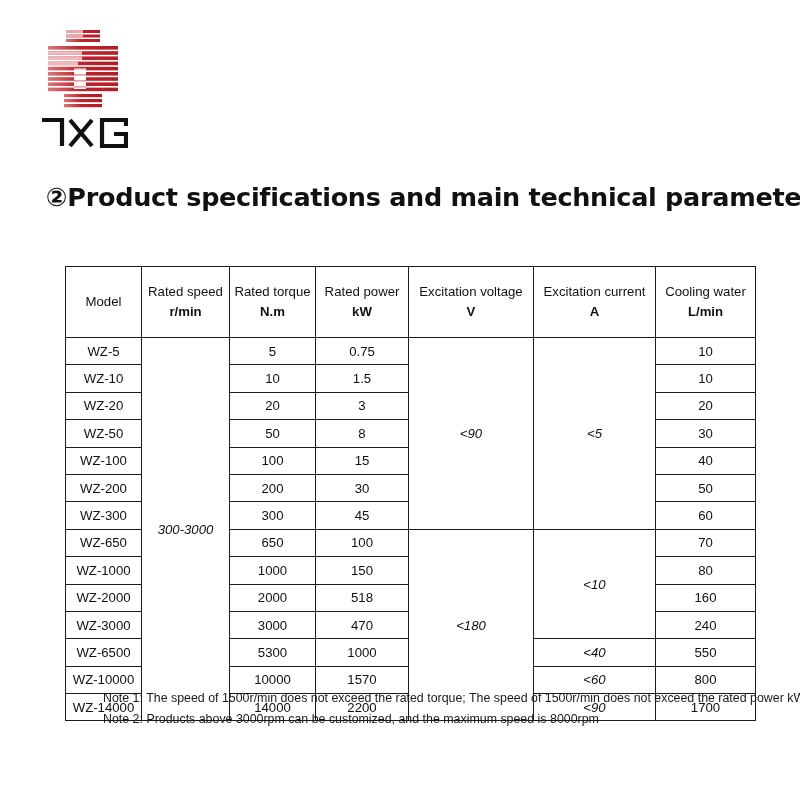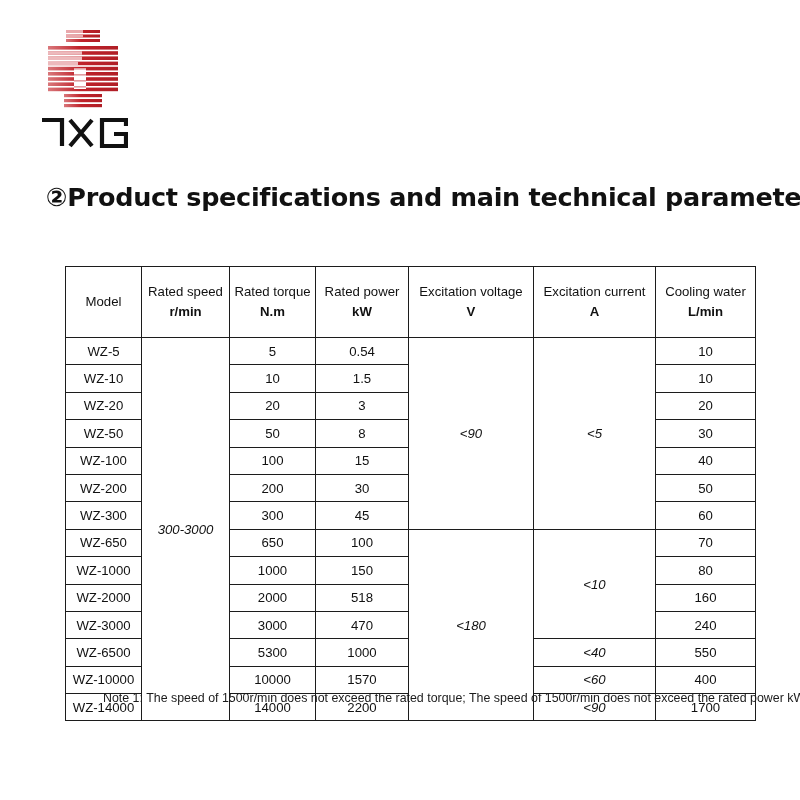--- a/index.html
+++ b/index.html
@@ -263,21 +263,21 @@
             <span class="hdr-line2">L/min</span>
           </span>
         </td>
       </tr>
     </thead>
     <tbody id="spec-body">
         <tr>
           <td class="model-cell">WZ-5</td>
           <td class="span-cell" rowspan="14">300-3000</td>
           <td>5</td>
-          <td>0.54</td>
+          <td>0.75</td>
           <td class="span-cell" rowspan="7">&lt;90</td>
           <td class="span-cell" rowspan="7">&lt;5</td>
           <td>10</td>
         </tr>
         <tr>
           <td class="model-cell">WZ-10</td>
           <td>10</td>
           <td>1.5</td>
           <td>10</td>
         </tr>
@@ -342,28 +342,29 @@
           <td>5300</td>
           <td>1000</td>
           <td class="span-cell">&lt;40</td>
           <td>550</td>
         </tr>
         <tr>
           <td class="model-cell">WZ-10000</td>
           <td>10000</td>
           <td>1570</td>
           <td class="span-cell">&lt;60</td>
-          <td>400</td>
+          <td>800</td>
         </tr>
         <tr>
           <td class="model-cell">WZ-14000</td>
           <td>14000</td>
           <td>2200</td>
           <td class="span-cell">&lt;90</td>
           <td>1700</td>
         </tr>
       </tbody>
   </table>
 </div>
 
 <div class="notes">
   <div class="note-line">Note 1: The speed of 1500r/min does not exceed the rated torque; The speed of 1500r/min does not exceed the rated power kW</div>
+  <div class="note-line">Note 2: Products above 3000rpm can be customized, and the maximum speed is 8000rpm</div>
 </div>
 
 </body></html>

